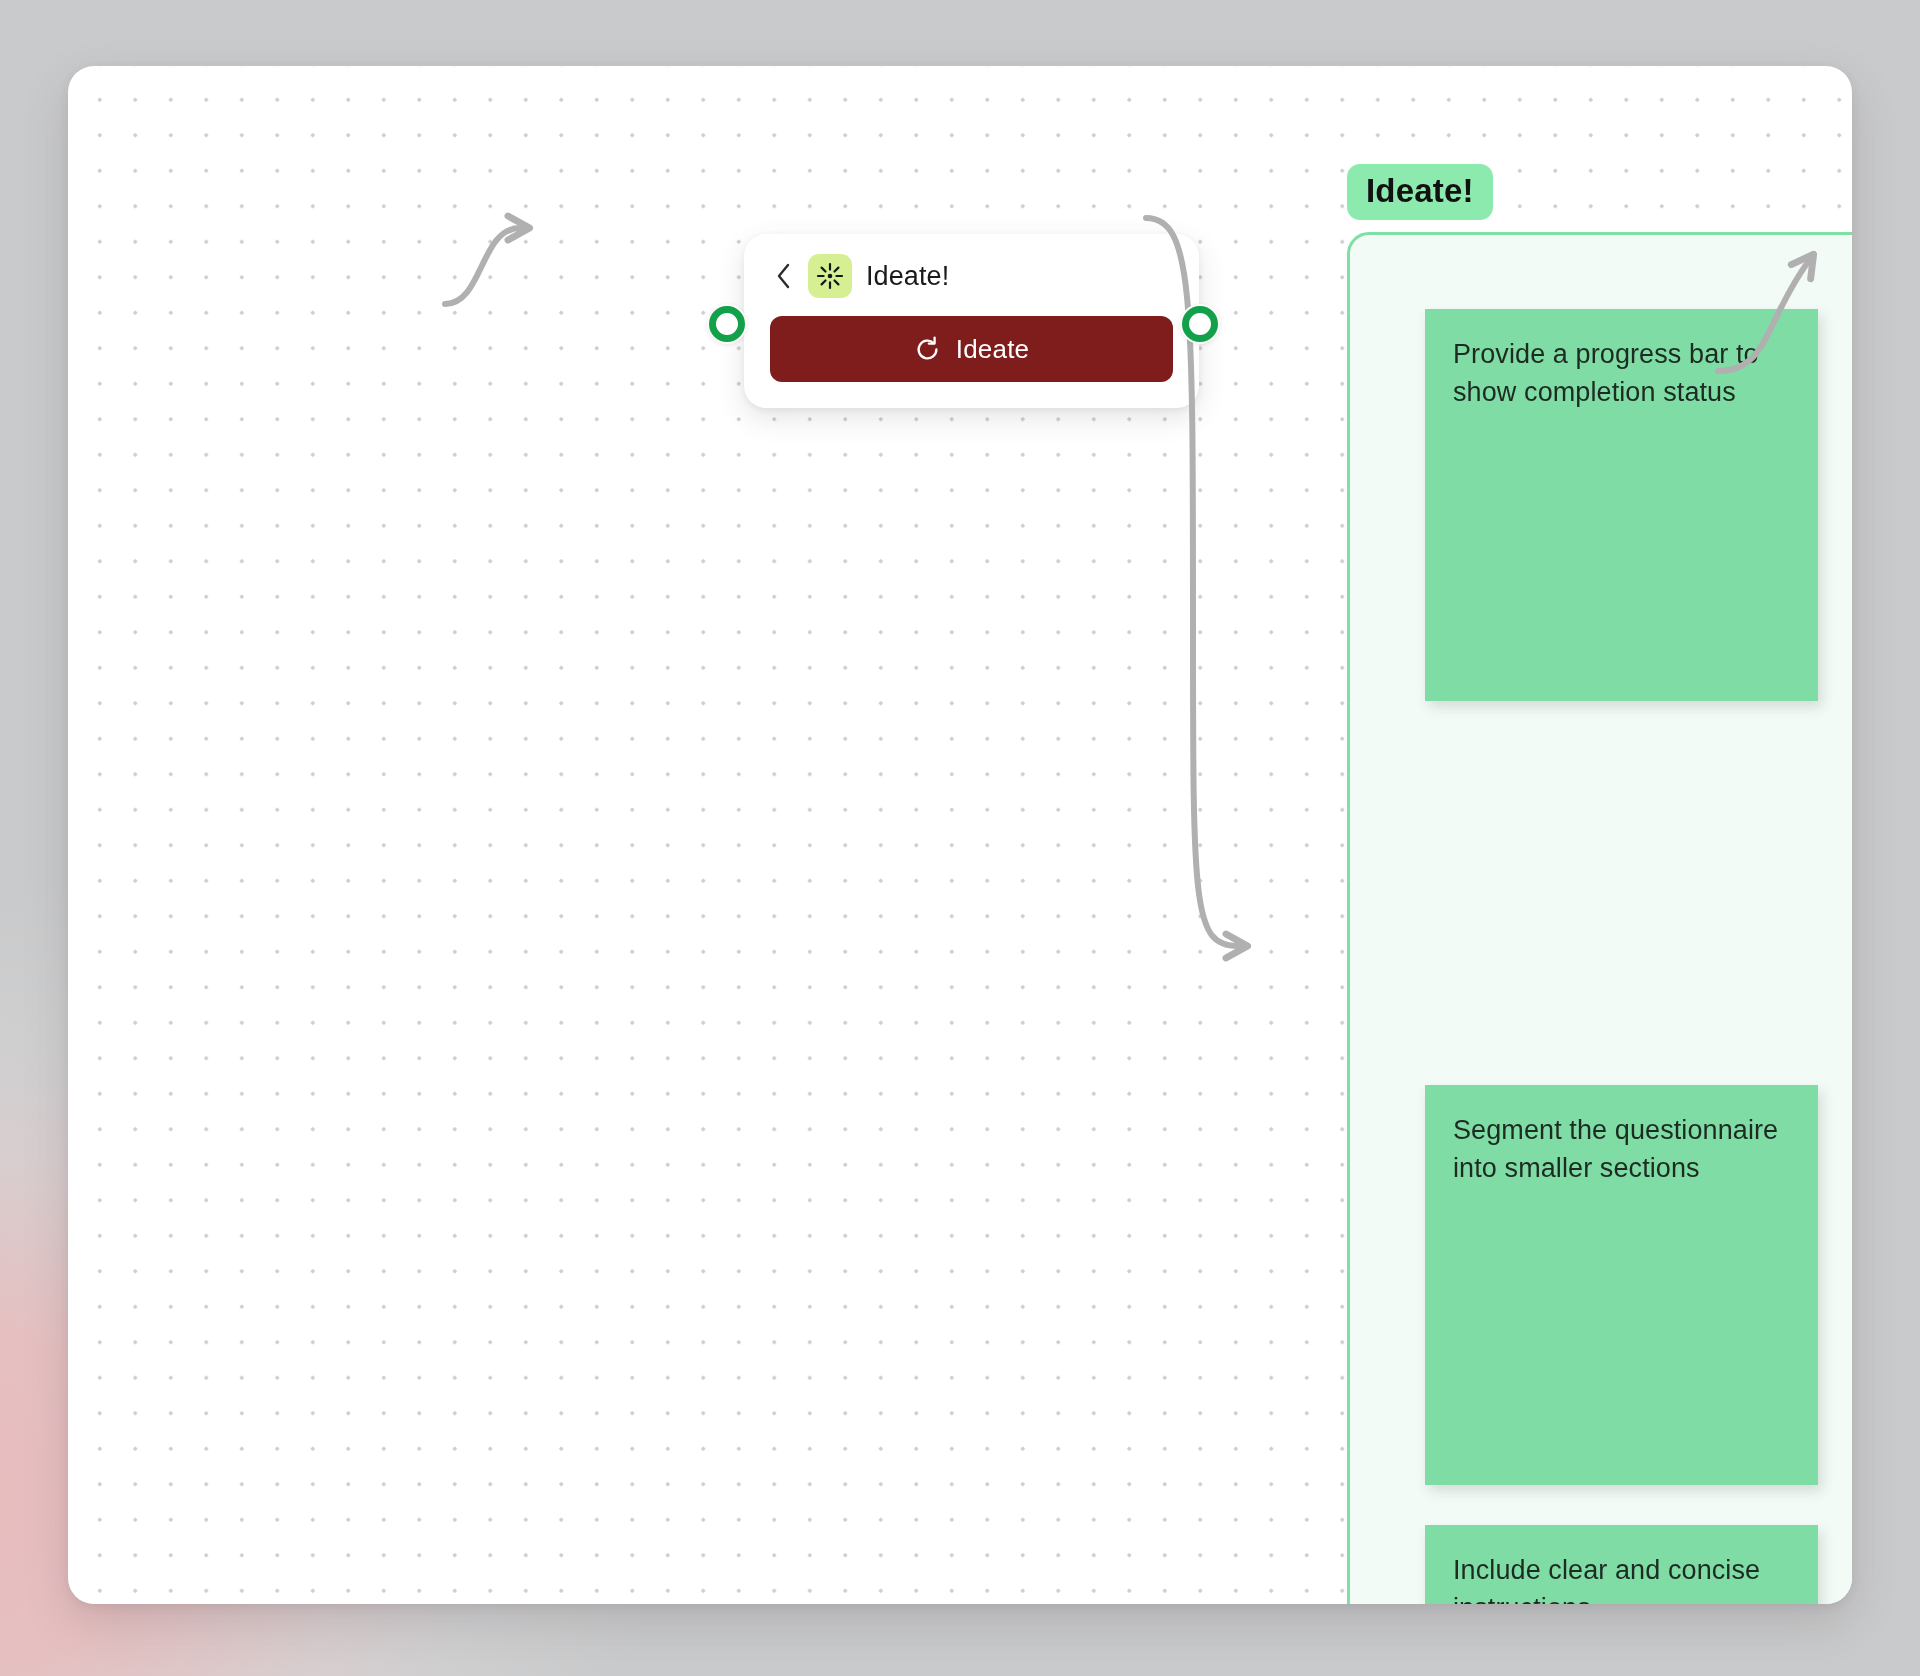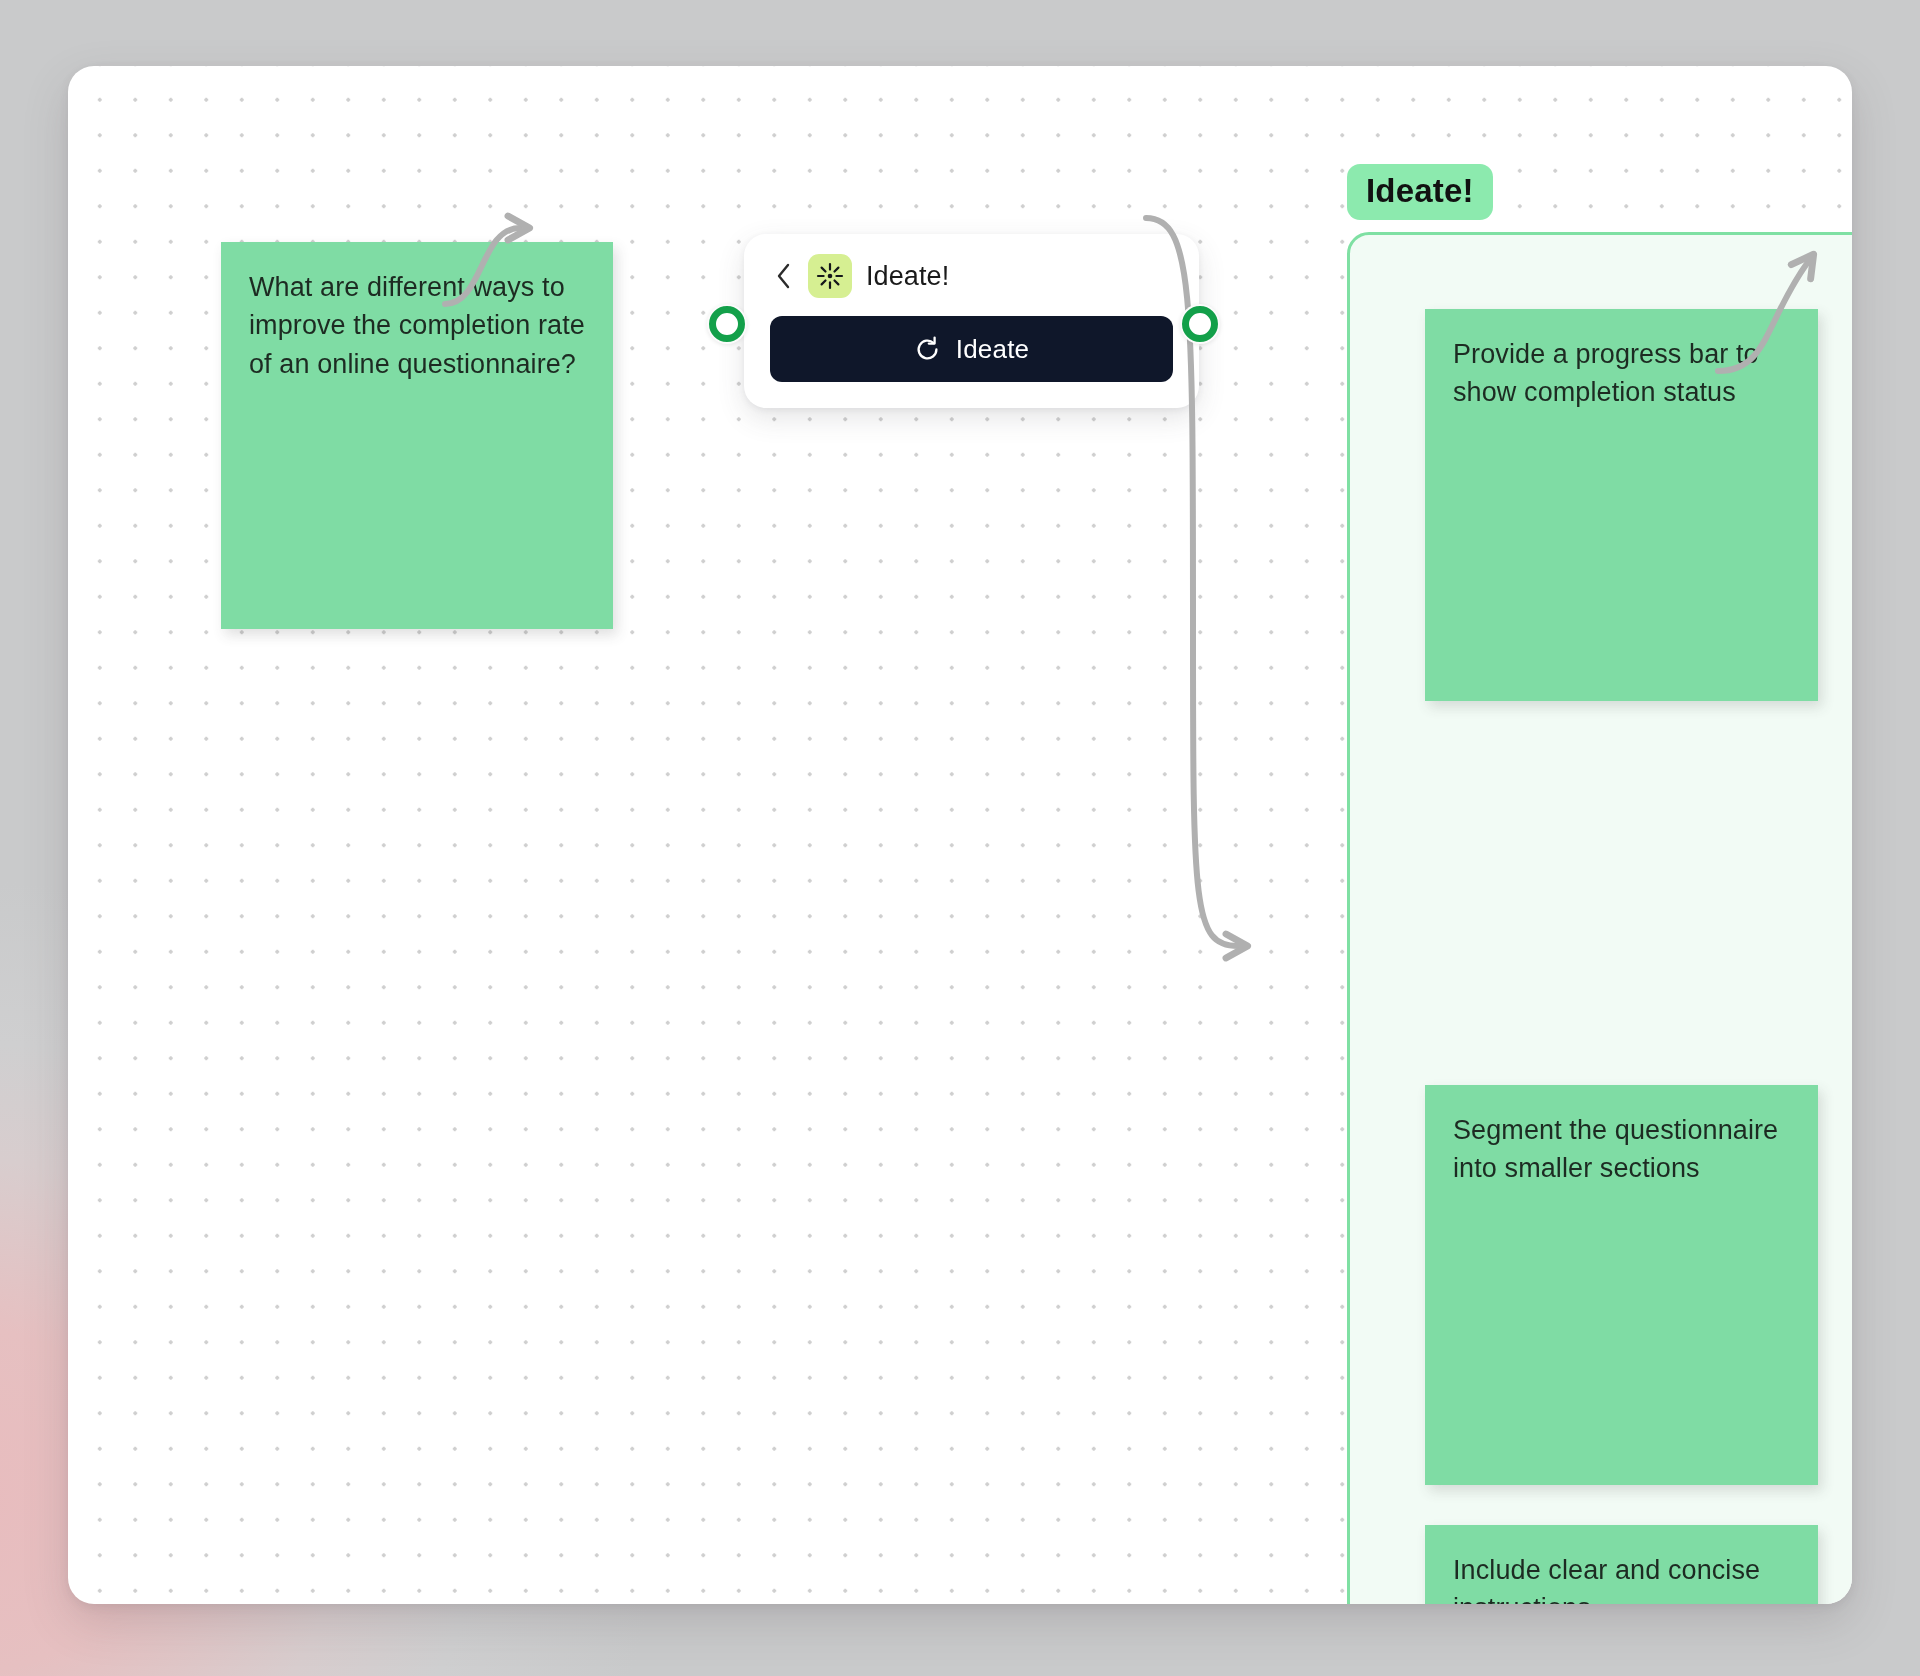--- a/index.html
+++ b/index.html
@@ -114,21 +114,21 @@
     font-size: 27px;
     color: #1a1a1a;
     letter-spacing: 0.1px;
   }
 
   #ideate-run-button {
     width: 100%;
     height: 66px;
     border: none;
     border-radius: 12px;
-    background-color: #0f172a;
+    background-color: #7f1d1d;
     color: #ffffff;
     font-family: "Liberation Sans", sans-serif;
     font-size: 26px;
     letter-spacing: 0.2px;
     display: flex;
     align-items: center;
     justify-content: center;
     gap: 15px;
     cursor: pointer;
   }
@@ -228,21 +228,20 @@
       </defs>
 
       <path class="conn-path" marker-end="url(#arrowhead)" d="M 377 238 C 415 238 412 162 452 162"></path>
 
       <path class="conn-path" marker-end="url(#arrowhead)" d="M 1078 152 C 1125 152 1125 230 1125 560
                C 1125 840 1125 880 1170 880"></path>
 
       <path class="conn-path" marker-end="url(#arrowhead)" d="M 1650 305 C 1700 305 1697 255 1740 196"></path>
     </svg>
 
-    <div class="sticky" id="input-note">What are different ways to improve the completion rate of an online questionnaire?</div>
 
     <div id="ideate-node">
 
       <div id="ideate-node-header">
 
         <span id="back-chevron">
           <svg width="15" height="26" viewBox="0 0 15 26">
             <path d="M12 2 L3 13 L12 24" fill="none" stroke="#2b2b2b" stroke-width="2.4" stroke-linecap="round" stroke-linejoin="round"></path>
           </svg>
         </span>

